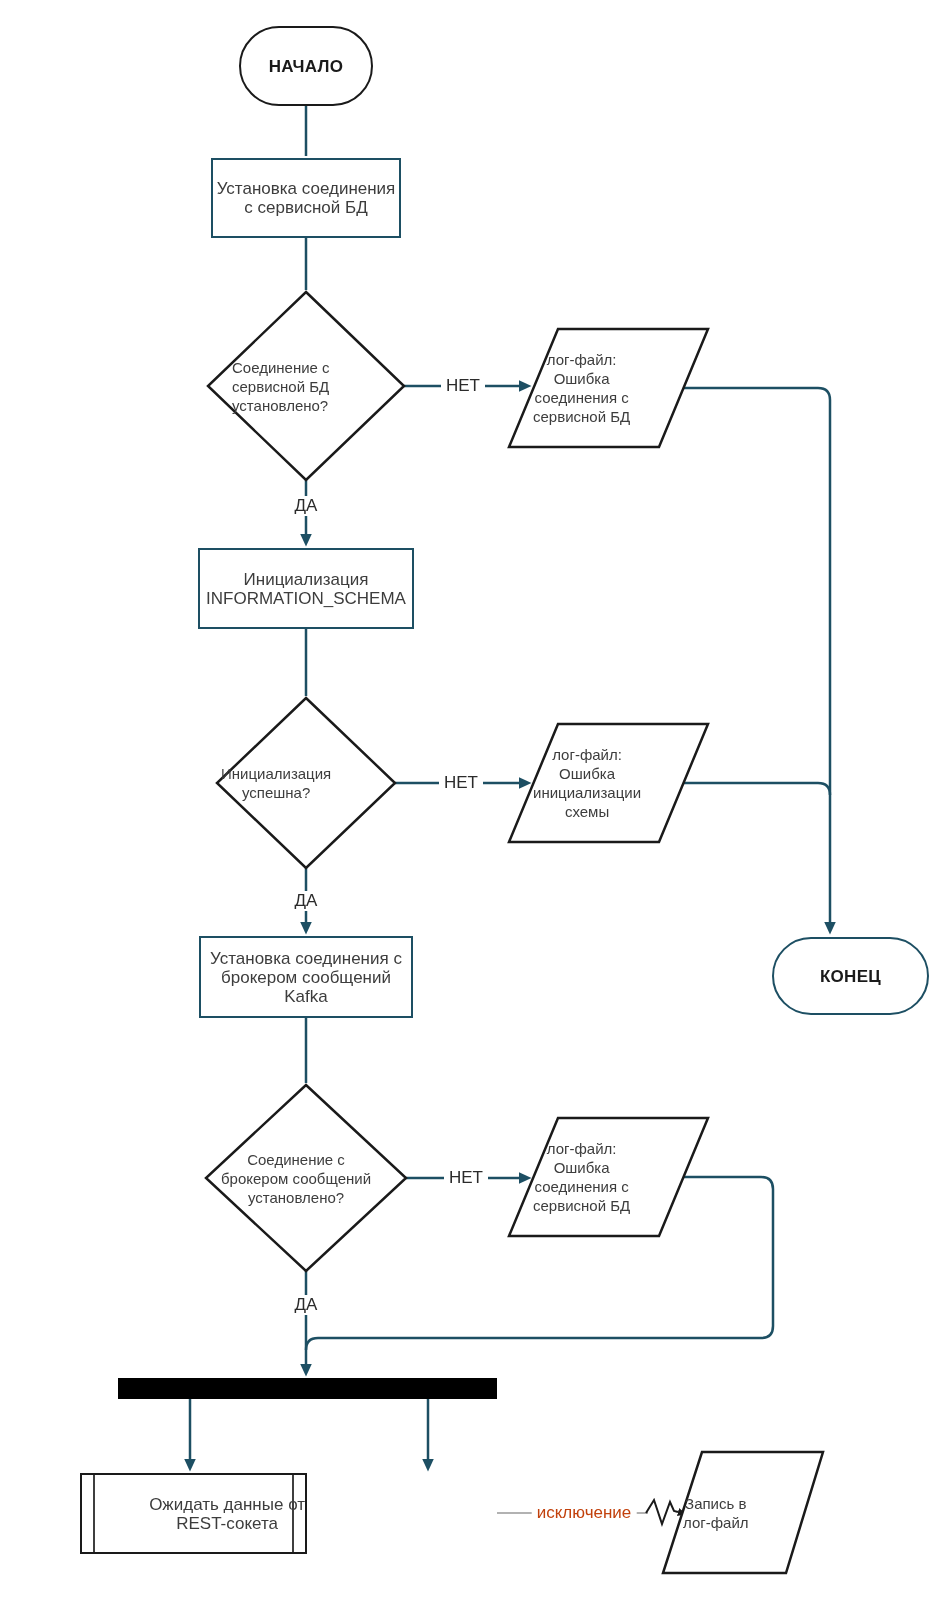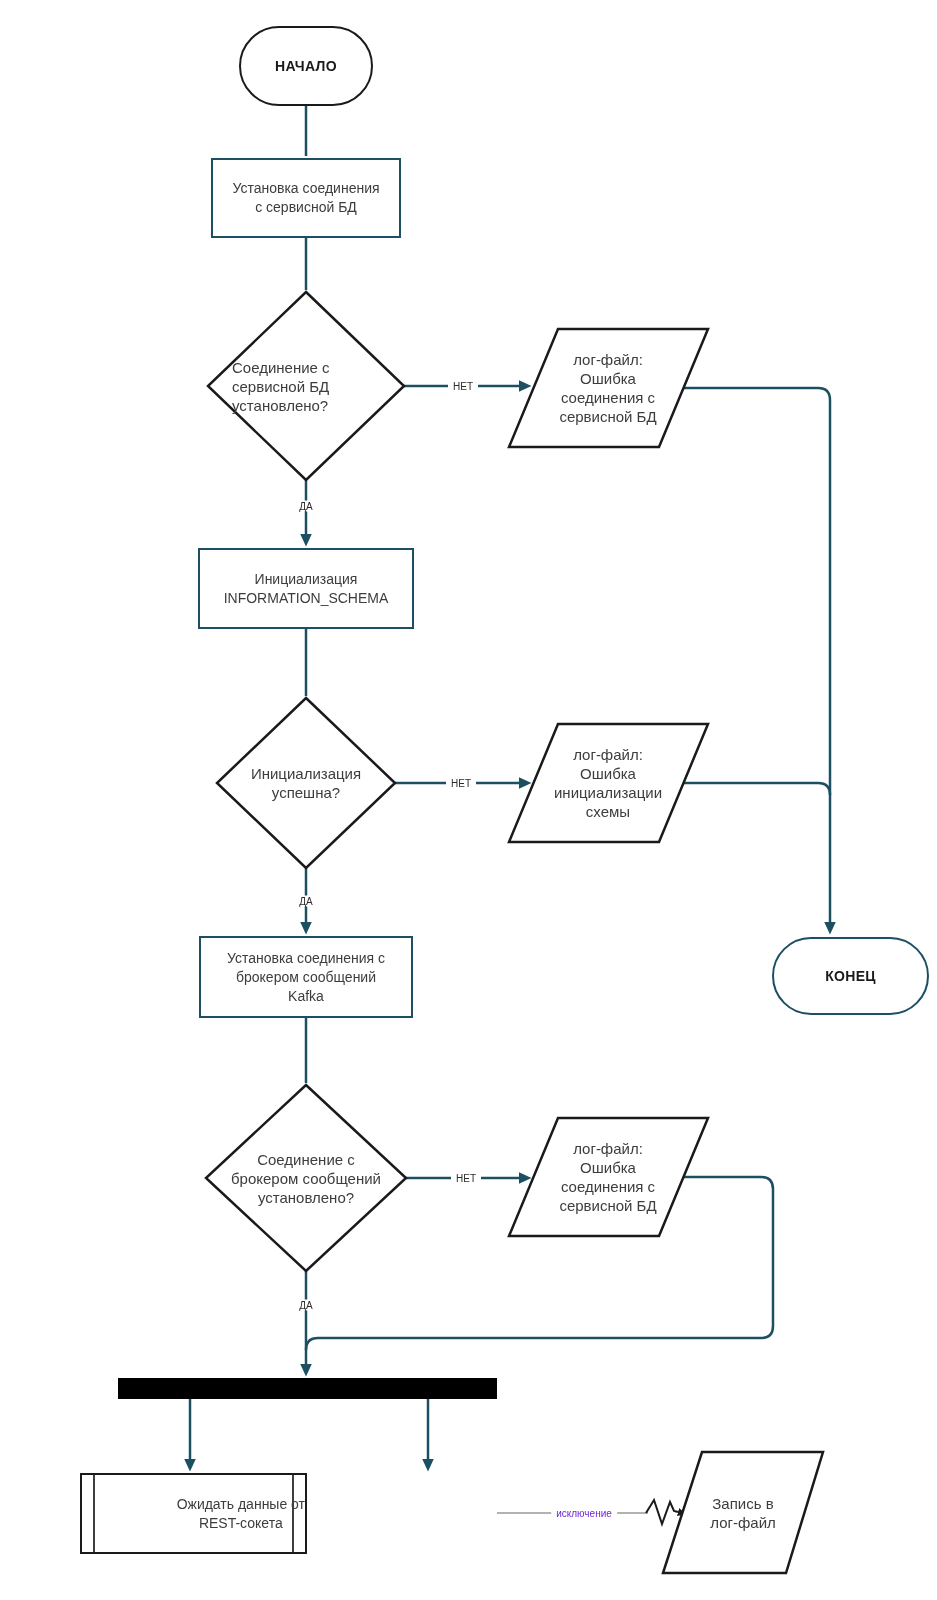--- a/index.html
+++ b/index.html
@@ -1,36 +1,36 @@
 <!DOCTYPE html>
 <html><head>
 <meta charset="utf-8">
 <style>
   html,body{margin:0;padding:0;background:#ffffff;}
   .canvas{position:relative;width:937px;height:1600px;background:#fff;overflow:hidden;
           font-family:"Liberation Sans","DejaVu Sans",sans-serif;color:#3d3d3d;}
   svg.wires{position:absolute;left:0;top:0;}
   .node{position:absolute;display:flex;align-items:center;justify-content:center;
-        text-align:center;font-size:14px;line-height:19px;background:#fff;box-sizing:border-box;}
+        text-align:center;font-size:17px;line-height:19px;background:#fff;box-sizing:border-box;}
   .node .txt{white-space:pre-line;}
   .terminator{border:2.5px solid #1a1a1a;border-radius:45px;font-weight:bold;color:#1a1a1a;letter-spacing:.3px;}
   .terminator.end{border-color:#1d4f63;}
   .process{border:2.5px solid #1d4f63;}
-  .overlay{position:absolute;display:flex;align-items:center;justify-content:center;
+  .overlay{position:absolute;display:flex;align-items:center;
            text-align:center;font-size:15px;line-height:19px;background:transparent;}
   .overlay .txt{white-space:pre-line;}
   .overlay.left{justify-content:flex-start;text-align:left;}
   .predef{border:2.5px solid #1a1a1a;justify-content:flex-end;}
   .predef .bar-l,.predef .bar-r{position:absolute;top:0;bottom:0;width:2px;background:#3f3f3f;}
   .predef .bar-l{left:11px;}
   .predef .bar-r{right:11px;}
   .fork-bar{position:absolute;background:#000;}
   .wire-label{position:absolute;transform:translate(-50%,-50%);background:#fff;
-              padding:0 5px;font-size:10px;color:#2b2b2b;white-space:nowrap;}
-  .wire-label.gray{color:#6d28d9;}
+              padding:0 5px;font-size:17px;color:#2b2b2b;white-space:nowrap;}
+  .wire-label.gray{color:#c2410c;}
 </style>
 </head>
 <body>
 
 <div class="canvas">
 
   <svg class="wires" width="937" height="1600" viewBox="0 0 937 1600">
     <defs>
       <marker id="arr" markerUnits="userSpaceOnUse" markerWidth="14" markerHeight="12" refX="0.5" refY="6" orient="auto">
         <path d="M0 0 L13 6 L0 12 Z" fill="#1d4f63"></path>

